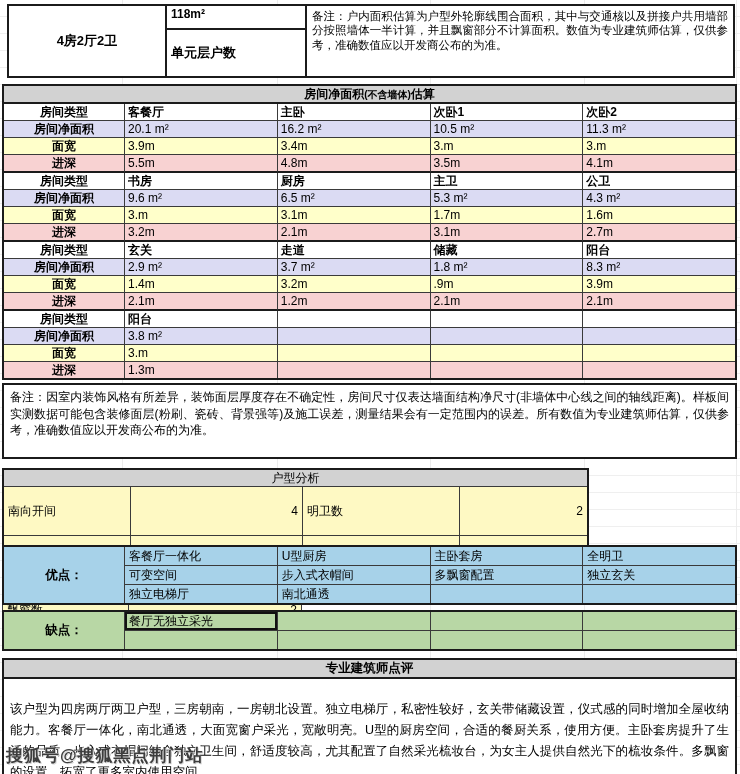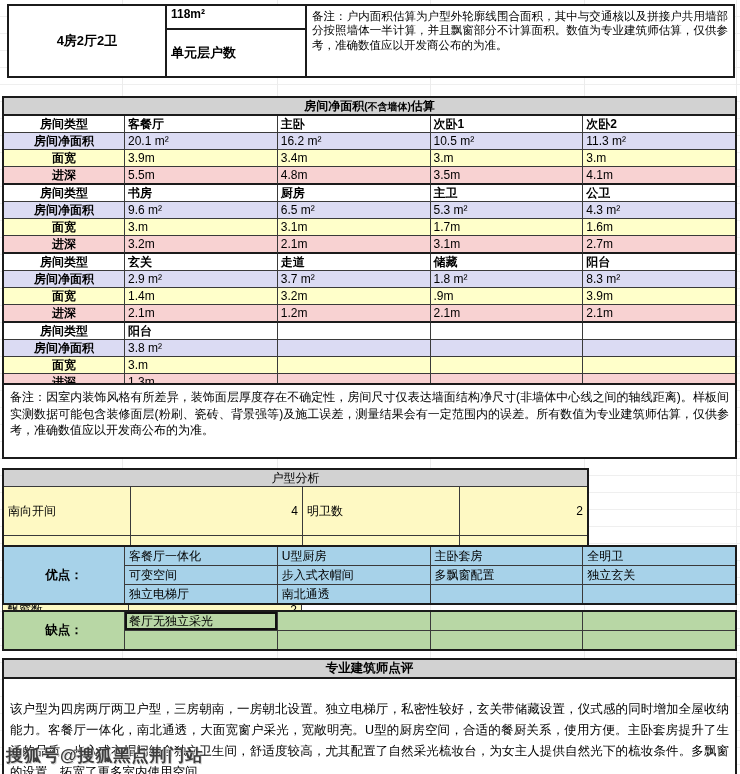--- a/index.html
+++ b/index.html
@@ -30,21 +30,21 @@
   
   .top-table{position:absolute;left:7px;top:4px;width:728px;height:74px;display:flex;border:2px solid var(--border-dark);background:#fff;box-sizing:border-box;}
   .tt-c{box-sizing:border-box;background:#fff;}
   .tt-c1{width:122px;border-right:2px solid var(--border-dark);display:flex;align-items:center;justify-content:center;font-weight:bold;font-size:13px;}
   .tt-c2{width:158px;border-right:2px solid var(--border-dark);display:flex;align-items:center;justify-content:center;font-weight:bold;font-size:13px;}
   .tt-c3{width:140px;border-right:2px solid var(--border-dark);display:flex;flex-direction:column;}
   .tt-c3-top{height:24px;border-bottom:2px solid var(--border-dark);padding:1px 4px;font-size:12px;font-weight:bold;box-sizing:border-box;}
   .tt-c3-bot{flex:1;display:flex;align-items:center;padding:0 4px;font-weight:bold;font-size:13px;}
   .tt-c4{flex:1;padding:3px 5px;font-size:11.5px;line-height:14.3px;text-align:justify;}
   
-  .area-table{position:absolute;left:2px;top:96px;width:735px;border:2px solid var(--border-dark);box-sizing:border-box;display:grid;grid-template-columns:120px 1fr 1fr 1fr 1fr;background:#fff;}
+  .area-table{position:absolute;left:2px;top:84px;width:735px;border:2px solid var(--border-dark);box-sizing:border-box;display:grid;grid-template-columns:120px 1fr 1fr 1fr 1fr;background:#fff;}
   .at-title{grid-column:1/-1;background:var(--header-gray);font-weight:bold;text-align:center;height:16px;line-height:16px;font-size:12px;border-bottom:2px solid var(--border-dark);}
   .at-title small{font-size:10px;font-weight:bold;}
   .c{height:16px;line-height:16px;font-size:12px;padding:0 3px;box-sizing:content-box;border-bottom:1px solid var(--border-mid);overflow:hidden;white-space:nowrap;}
   .c.v{border-left:1px solid var(--border-mid);}
   .lab{font-weight:bold;text-align:center;}
   .rn{font-weight:bold;}
   .r-type{background:#ffffff;}
   .r-area{background:var(--area-row);}
   .r-width{background:var(--width-row);}
   .r-depth{background:var(--depth-row);}

